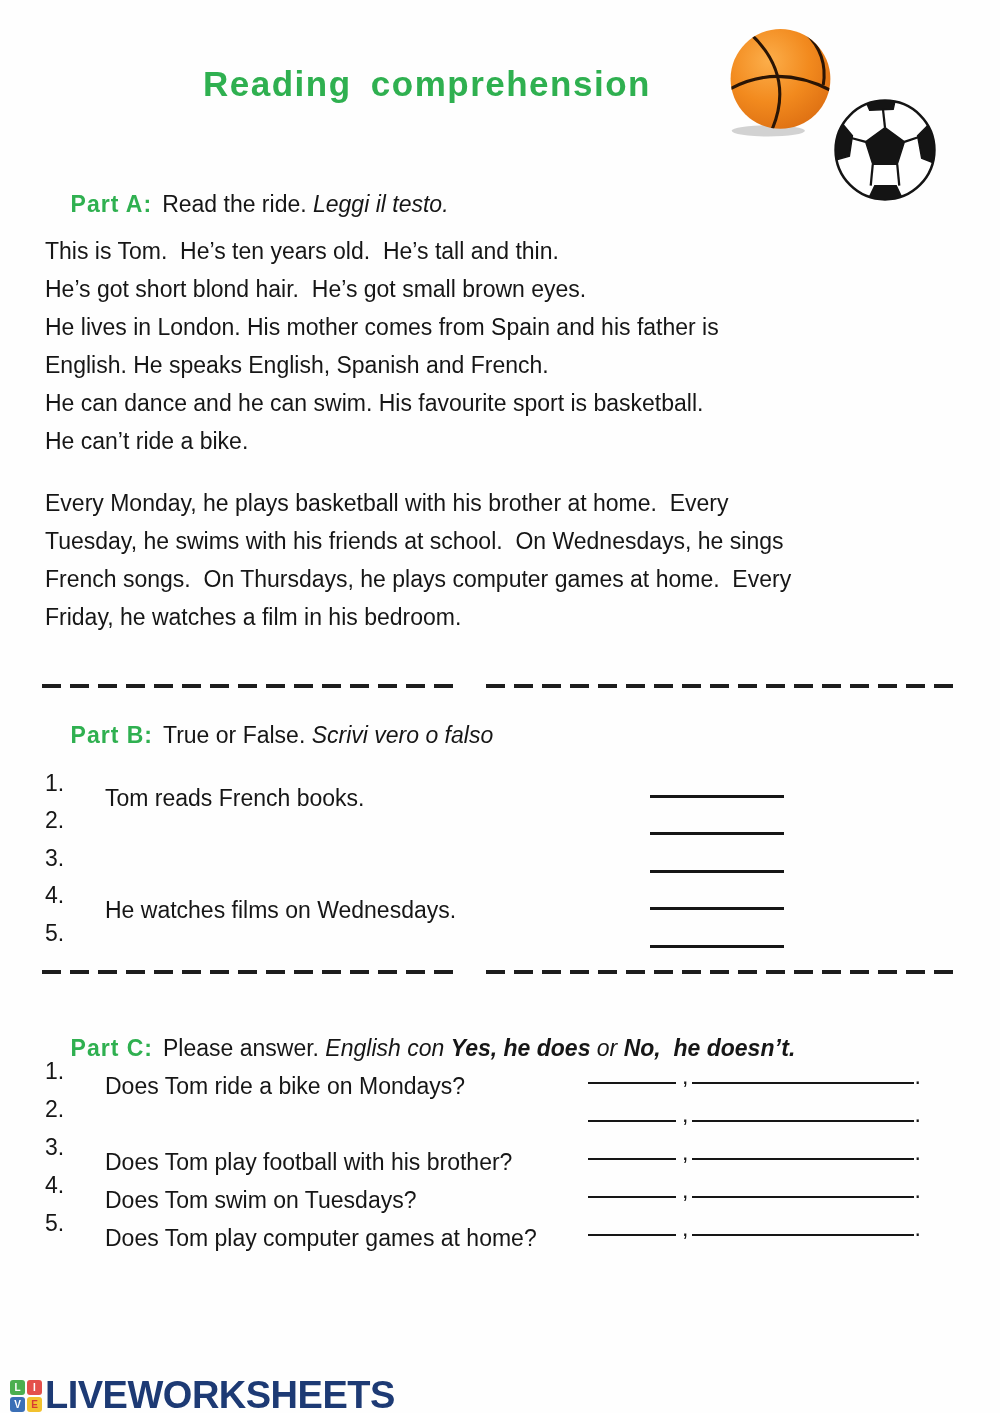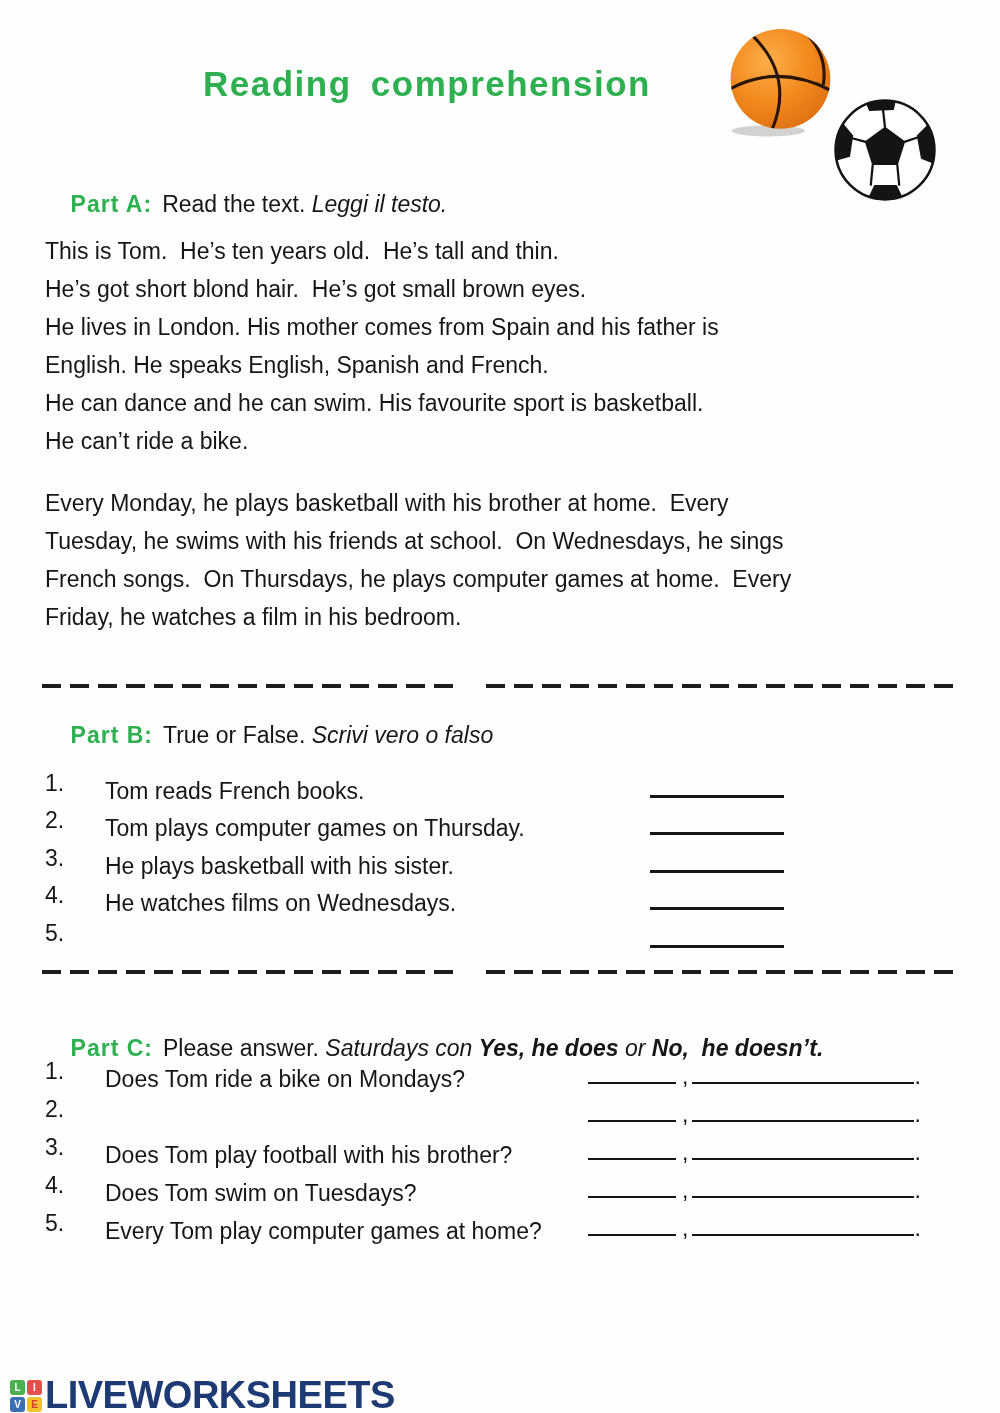--- a/index.html
+++ b/index.html
@@ -43,21 +43,21 @@
   .divider { display: flex; gap: 26px; height: 5px; }
   .divider .seg {
     height: 4px;
     background: repeating-linear-gradient(90deg, #1d1d1d 0 19px, transparent 19px 28px);
   }
   .divider .seg1 { width: 418px; }
   .divider .seg2 { flex: 1; }
 
   .row { position: absolute; left: 45px; width: 912px; height: 38px; font-size: 23px; }
   .row .num { position: absolute; left: 0; top: 0; }
-  .row .q { position: absolute; left: 60px; top: 8px; white-space: pre-wrap; }
+  .row .q { position: absolute; left: 60px; top: 15px; white-space: pre-wrap; }
 
   .blank-b {
     position: absolute;
     left: 605px; top: 0;
     width: 134px; height: 25px;
     border-bottom: 3px solid #161616;
   }
   .ans { position: absolute; left: 543px; top: 0; white-space: nowrap; }
   .blank-c-short {
     display: inline-block;
@@ -147,21 +147,21 @@
           <line x1="71" y1="44" x2="86" y2="39"></line>
           <line x1="33" y1="44" x2="18" y2="40"></line>
           <line x1="64" y1="66" x2="66" y2="87"></line>
           <line x1="40" y1="66" x2="38" y2="87"></line>
         </g>
       </g>
     </svg>
   </div>
 
   <div class="abs heading" style="left:45px; top:164px;">
-    <span class="label">Part A:</span><span class="en">Read the text. </span><span class="it">Leggi il testo.</span>
+    <span class="label">Part A:</span><span class="en">Read the ride. </span><span class="it">Leggi il testo.</span>
   </div>
 
   <div class="abs para" style="left:45px; top:232px;">This is Tom.  He’s ten years old.  He’s tall and thin.
 He’s got short blond hair.  He’s got small brown eyes.
 He lives in London. His mother comes from Spain and his father is
 English. He speaks English, Spanish and French.
 He can dance and he can swim. His favourite sport is basketball.
 He can’t ride a bike.</div>
 
   <div class="abs para" style="left:45px; top:484px;">Every Monday, he plays basketball with his brother at home.  Every
@@ -178,45 +178,43 @@
     <span class="label">Part B:</span><span class="en">True or False. </span><span class="it">Scrivi vero o falso</span>
   </div>
 
   <div class="row" style="top:770px;">
     <span class="num">1.</span>
     <span class="q">Tom reads French books.</span>
     <span class="blank-b"></span>
   </div>
   <div class="row" style="top:807px;">
     <span class="num">2.</span>
-    <span class="q">Tom plays computer games on Thursday.</span>
     <span class="blank-b"></span>
   </div>
   <div class="row" style="top:845px;">
     <span class="num">3.</span>
-    <span class="q">He plays basketball with his sister.</span>
     <span class="blank-b"></span>
   </div>
   <div class="row" style="top:882px;">
     <span class="num">4.</span>
     <span class="q">He watches films on Wednesdays.</span>
     <span class="blank-b"></span>
   </div>
   <div class="row" style="top:920px;">
     <span class="num">5.</span>
     <span class="blank-b"></span>
   </div>
 
   <div class="abs divider" style="left:42px; top:970px; width:916px;">
     <div class="seg seg1"></div>
     <div class="seg seg2"></div>
   </div>
 
   <div class="abs heading" style="left:45px; top:1008px;">
-    <span class="label">Part C:</span><span class="en">Please answer. </span><span class="it">Saturdays con </span><span class="bi">Yes, he does</span><span class="it"> or </span><span class="bi">No,  he doesn’t.</span>
+    <span class="label">Part C:</span><span class="en">Please answer. </span><span class="it">English con </span><span class="bi">Yes, he does</span><span class="it"> or </span><span class="bi">No,  he doesn’t.</span>
   </div>
 
   <div class="row" style="top:1058px;">
     <span class="num">1.</span>
     <span class="q">Does Tom ride a bike on Mondays?</span>
     <span class="ans"><span class="blank-c-short"></span><span class="sep">,</span><span class="blank-c-long"></span><span>.</span></span>
   </div>
   <div class="row" style="top:1096px;">
     <span class="num">2.</span>
     <span class="ans"><span class="blank-c-short"></span><span class="sep">,</span><span class="blank-c-long"></span><span>.</span></span>
@@ -226,21 +224,21 @@
     <span class="q">Does Tom play football with his brother?</span>
     <span class="ans"><span class="blank-c-short"></span><span class="sep">,</span><span class="blank-c-long"></span><span>.</span></span>
   </div>
   <div class="row" style="top:1172px;">
     <span class="num">4.</span>
     <span class="q">Does Tom swim on Tuesdays?</span>
     <span class="ans"><span class="blank-c-short"></span><span class="sep">,</span><span class="blank-c-long"></span><span>.</span></span>
   </div>
   <div class="row" style="top:1210px;">
     <span class="num">5.</span>
-    <span class="q">Every Tom play computer games at home?</span>
+    <span class="q">Does Tom play computer games at home?</span>
     <span class="ans"><span class="blank-c-short"></span><span class="sep">,</span><span class="blank-c-long"></span><span>.</span></span>
   </div>
 
   <div class="logo">
     <div class="logo-tiles">
       <span class="tile" style="background: rgb(76, 175, 80); color: rgb(255, 255, 255);">L</span>
       <span class="tile" style="background: rgb(228, 80, 75); color: rgb(255, 255, 255);">I</span>
       <span class="tile" style="background: rgb(59, 111, 182); color: rgb(255, 255, 255);">V</span>
       <span class="tile" style="background: rgb(242, 193, 46); color: rgb(217, 58, 50);">E</span>
     </div>

